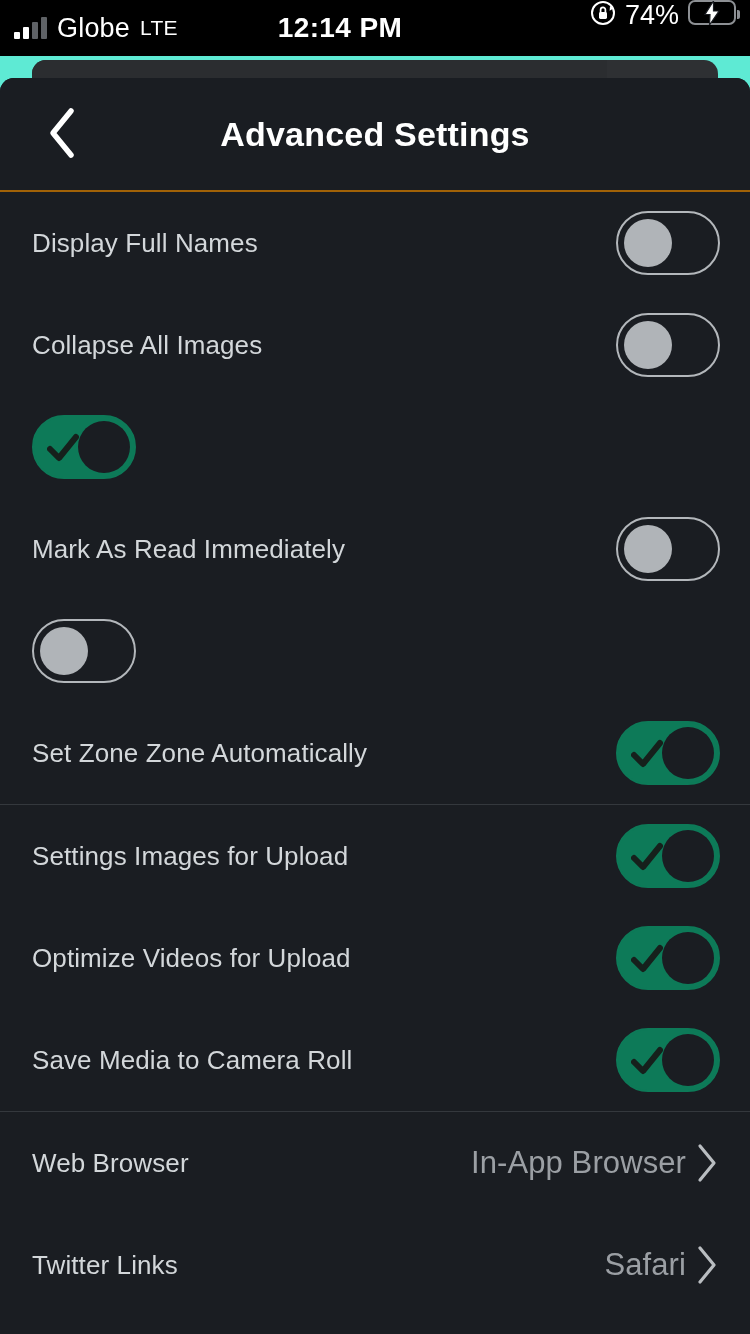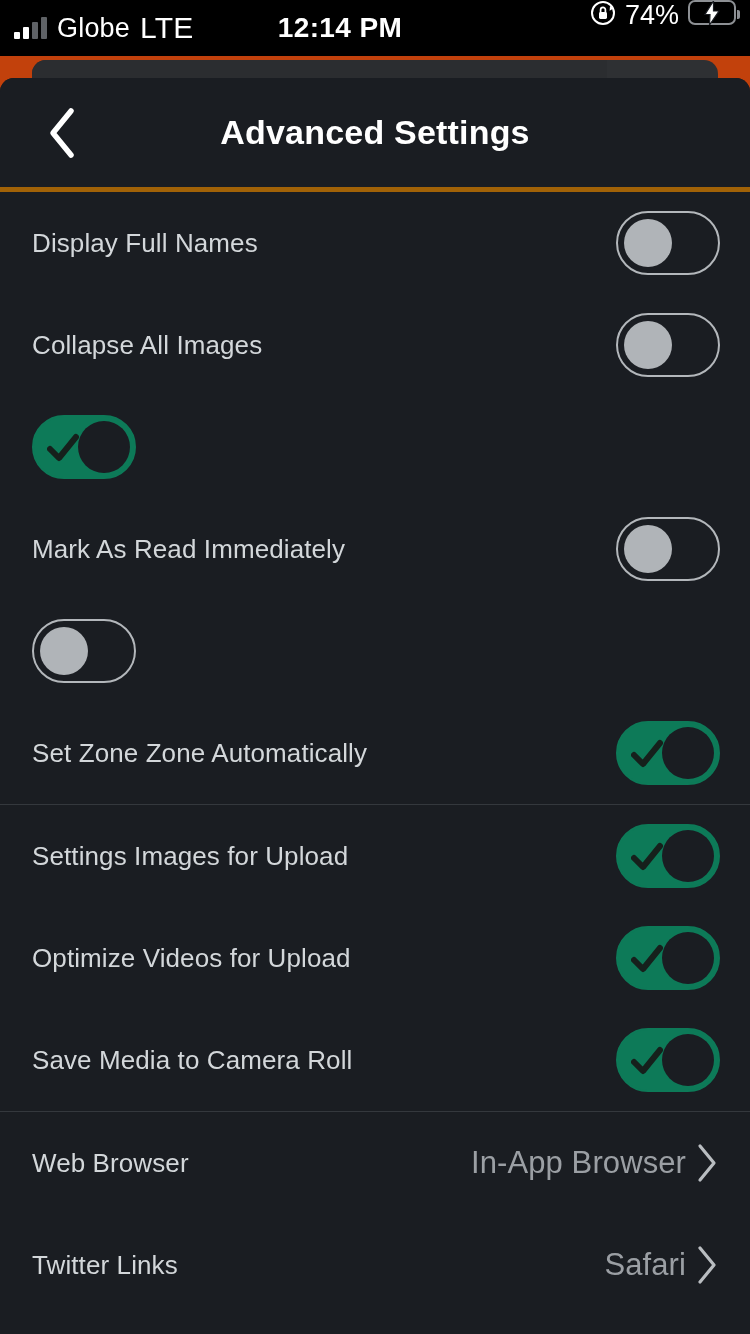--- a/index.html
+++ b/index.html
@@ -2,39 +2,39 @@
 <html><head>
 <meta charset="utf-8">
 <style>
   * { margin:0; padding:0; box-sizing:border-box; }
   html, body {
     width:750px; height:1334px;
     background:#000;
     font-family:"Liberation Sans", sans-serif;
     overflow:hidden;
   }
-  #screen { position:relative; width:750px; height:1334px; background:#c2410c; }
+  #screen { position:relative; width:750px; height:1334px; background:#5eead4; }
 
   
   .statusbar {
     position:absolute; top:0; left:0; width:750px; height:56px;
     display:flex; align-items:center; background:#000; color:#fff;
   }
   .sb-left {
     position:absolute; left:14px; top:0; height:56px;
     display:flex; align-items:center; gap:10px;
   }
   .sig { display:flex; align-items:flex-end; gap:3px; height:22px; }
   .sig i { display:block; width:6px; background:#fff; border-radius:1px; }
   .sig i.b1 { height:7px; }
   .sig i.b2 { height:12px; }
   .sig i.b3 { height:17px; background:#5f6266; }
   .sig i.b4 { height:22px; background:#5f6266; }
   .carrier { font-size:27px; letter-spacing:.2px; }
-  .lte { font-size:30px; letter-spacing:.2px; }
+  .lte { font-size:21px; letter-spacing:.2px; }
   .sb-center {
     position:absolute; left:0; top:0; width:680px; height:56px;
     display:flex; align-items:center; justify-content:center;
     font-size:28px; font-weight:bold; letter-spacing:.4px;
   }
   .sb-right {
     position:absolute; right:14px; top:0; height:56px;
     display:flex; align-items:flex-start; gap:9px;
   }
   .rot-lock { width:26px; height:26px; }
@@ -67,21 +67,21 @@
 
   
   .sheet {
     position:absolute; top:78px; left:0; width:750px; height:1256px;
     background:#1a1d22; border-radius:14px 14px 0 0; overflow:hidden;
   }
 
   
   .navbar {
     position:relative; height:114px; width:100%;
-    background:#1a1d22; border-bottom:5px solid #a16207;
+    background:#1a1d22; border-bottom:2px solid #a16207;
     display:flex; align-items:center; justify-content:center;
   }
   .back-btn {
     position:absolute; left:26px; top:0; height:114px; width:70px;
     display:flex; align-items:center; justify-content:center; cursor:pointer;
   }
   .nav-title {
     font-size:34px; font-weight:bold; color:#fff; letter-spacing:.2px;
   }
 

